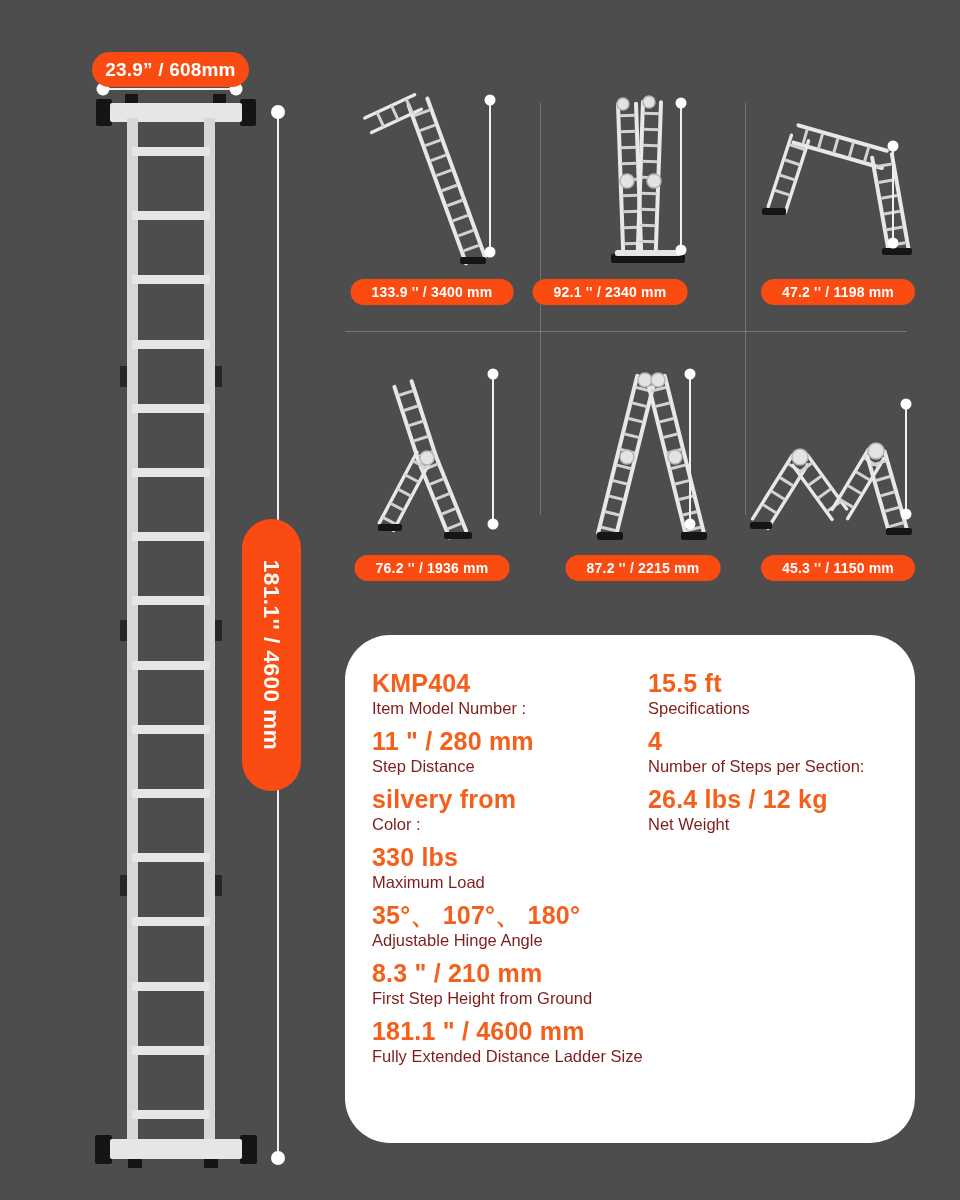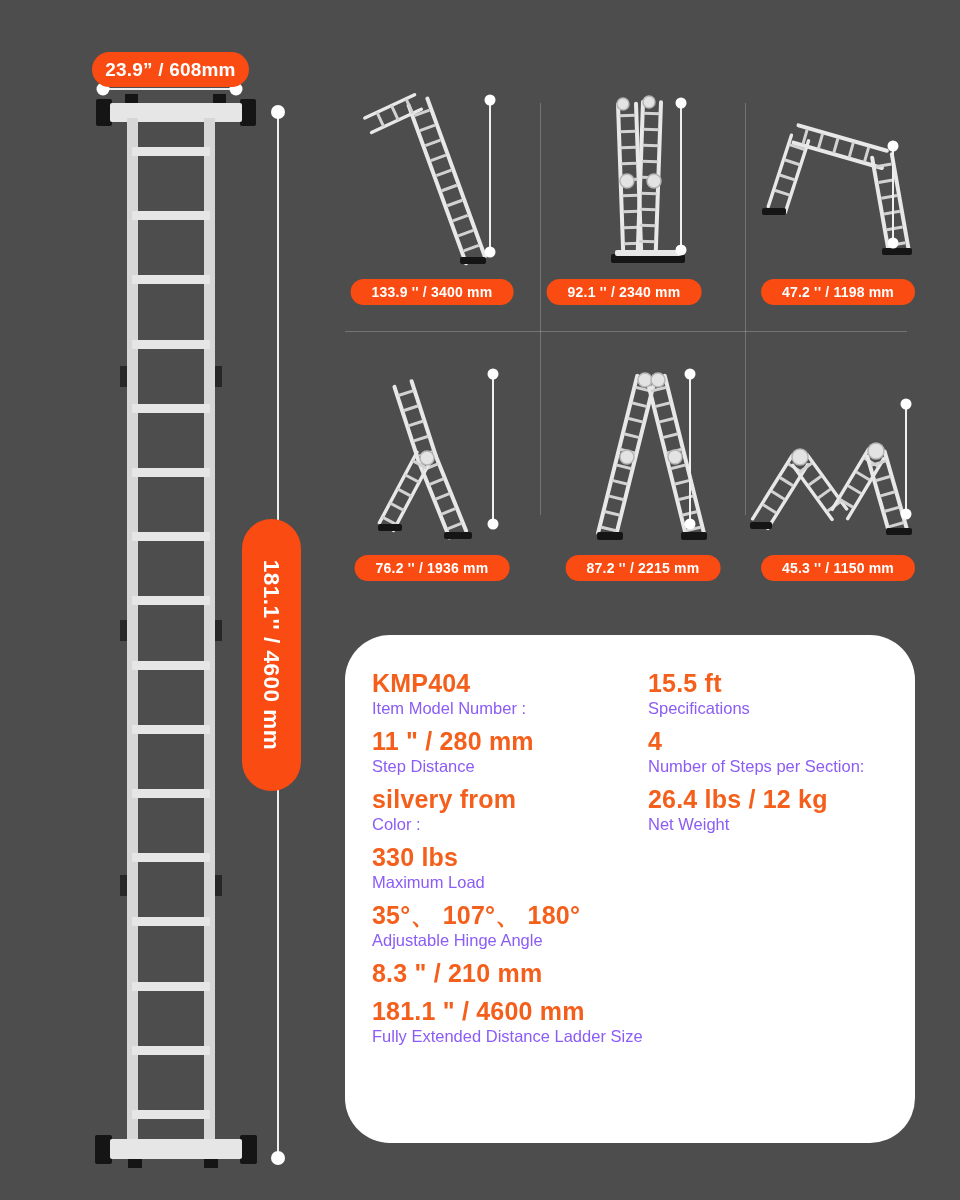--- a/index.html
+++ b/index.html
@@ -57,21 +57,21 @@
     background:#ffffff;border-radius:45px;
   }
   .speccol{position:absolute;top:33px;}
   .speccol.left{left:27px;width:265px;}
   .speccol.right{left:303px;width:255px;}
   .spec{margin-bottom:8px;}
   .spec-value{
     color:#f4601c;font-size:25px;font-weight:bold;line-height:30px;
     letter-spacing:.2px;white-space:nowrap;
   }
-  .spec-label{color:#8b5cf6;font-size:16.5px;line-height:20px;white-space:nowrap;}
+  .spec-label{color:#7f1d1d;font-size:16.5px;line-height:20px;white-space:nowrap;}
 </style>
 </head>
 <body>
 
 <div class="stage">
 
   <svg width="330" height="1200" viewBox="0 0 330 1200">
 
     <g>
       <line class="measure" x1="103" y1="89" x2="236" y2="89"></line>
@@ -289,21 +289,21 @@
     <g>
       <line class="measure" x1="158" y1="42" x2="158" y2="152"></line>
       <circle class="dot" cx="158" cy="42" r="5.5"></circle>
       <circle class="dot" cx="158" cy="152" r="5.5"></circle>
     </g>
   </svg>
 
   <div class="pill pill-config row1" style="left:432px;">
     <span>133.9 '' / 3400 mm</span>
   </div>
-  <div class="pill pill-config row1" style="left:624px;">
+  <div class="pill pill-config row1" style="left:610px;">
     <span>92.1 '' / 2340 mm</span>
   </div>
   <div class="pill pill-config row1" style="left:838px;">
     <span>47.2 '' / 1198 mm</span>
   </div>
   <div class="pill pill-config row2" style="left:432px;">
     <span>76.2 '' / 1936 mm</span>
   </div>
   <div class="pill pill-config row2" style="left:643px;">
     <span>87.2 '' / 2215 mm</span>
@@ -329,20 +329,21 @@
       <div class="spec">
         <div class="spec-value">330 lbs</div>
         <div class="spec-label">Maximum Load</div>
       </div>
       <div class="spec">
         <div class="spec-value">35°、 107°、 180°</div>
         <div class="spec-label">Adjustable Hinge Angle</div>
       </div>
       <div class="spec">
         <div class="spec-value">8.3 " / 210 mm</div>
+        <div class="spec-label">First Step Height from Ground</div>
       </div>
       <div class="spec">
         <div class="spec-value">181.1 " / 4600 mm</div>
         <div class="spec-label">Fully Extended Distance Ladder Size</div>
       </div>
     </div>
     <div class="speccol right">
       <div class="spec">
         <div class="spec-value">15.5 ft</div>
         <div class="spec-label">Specifications</div>

